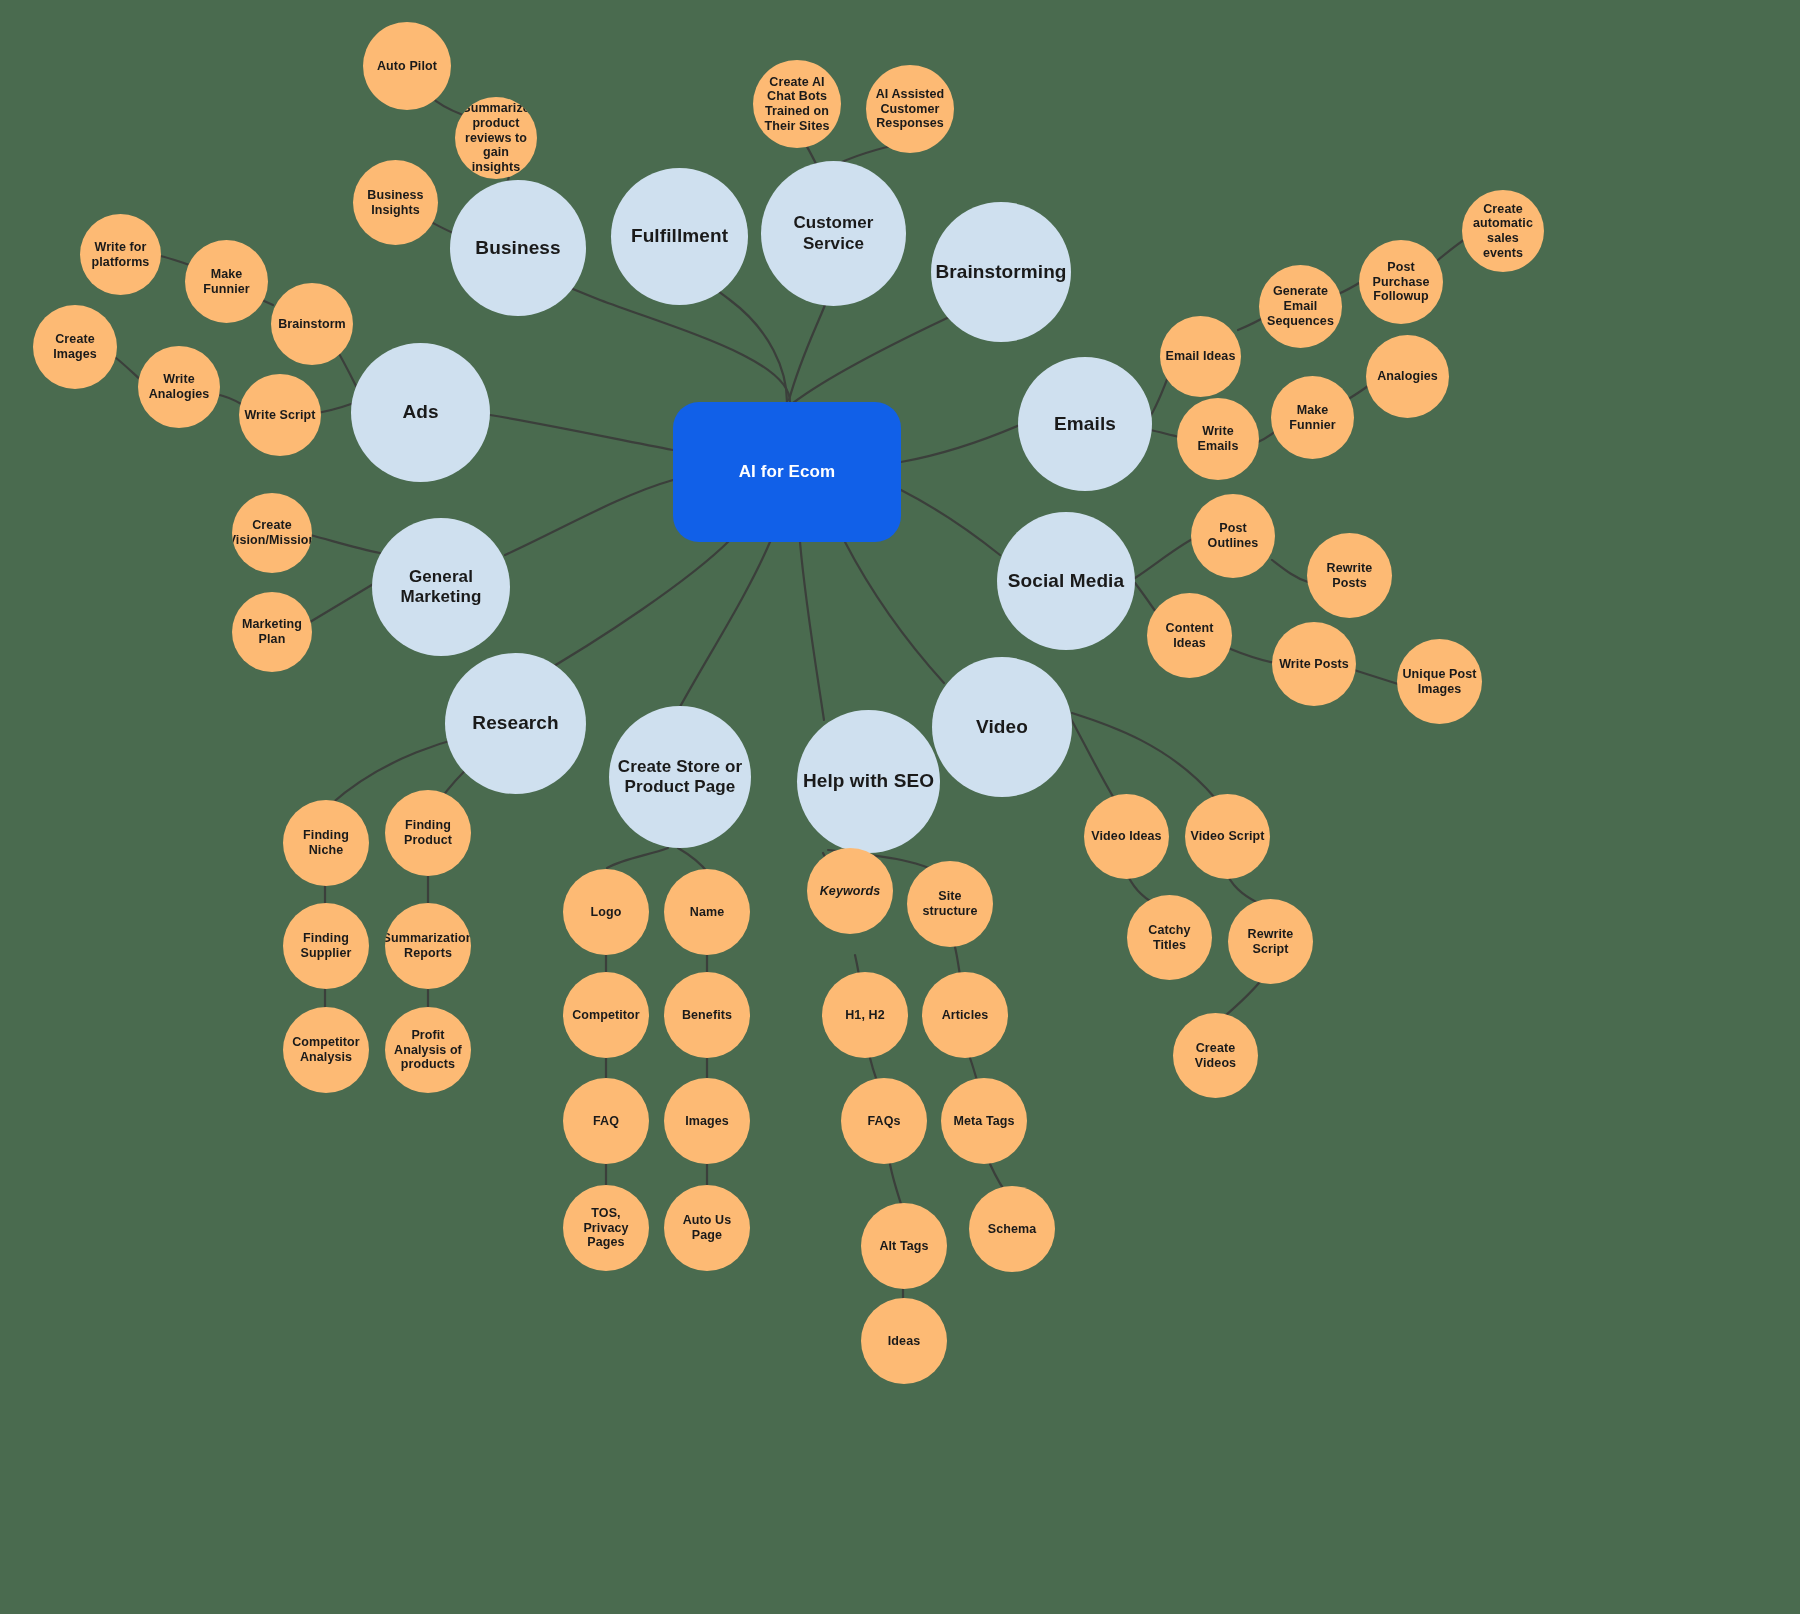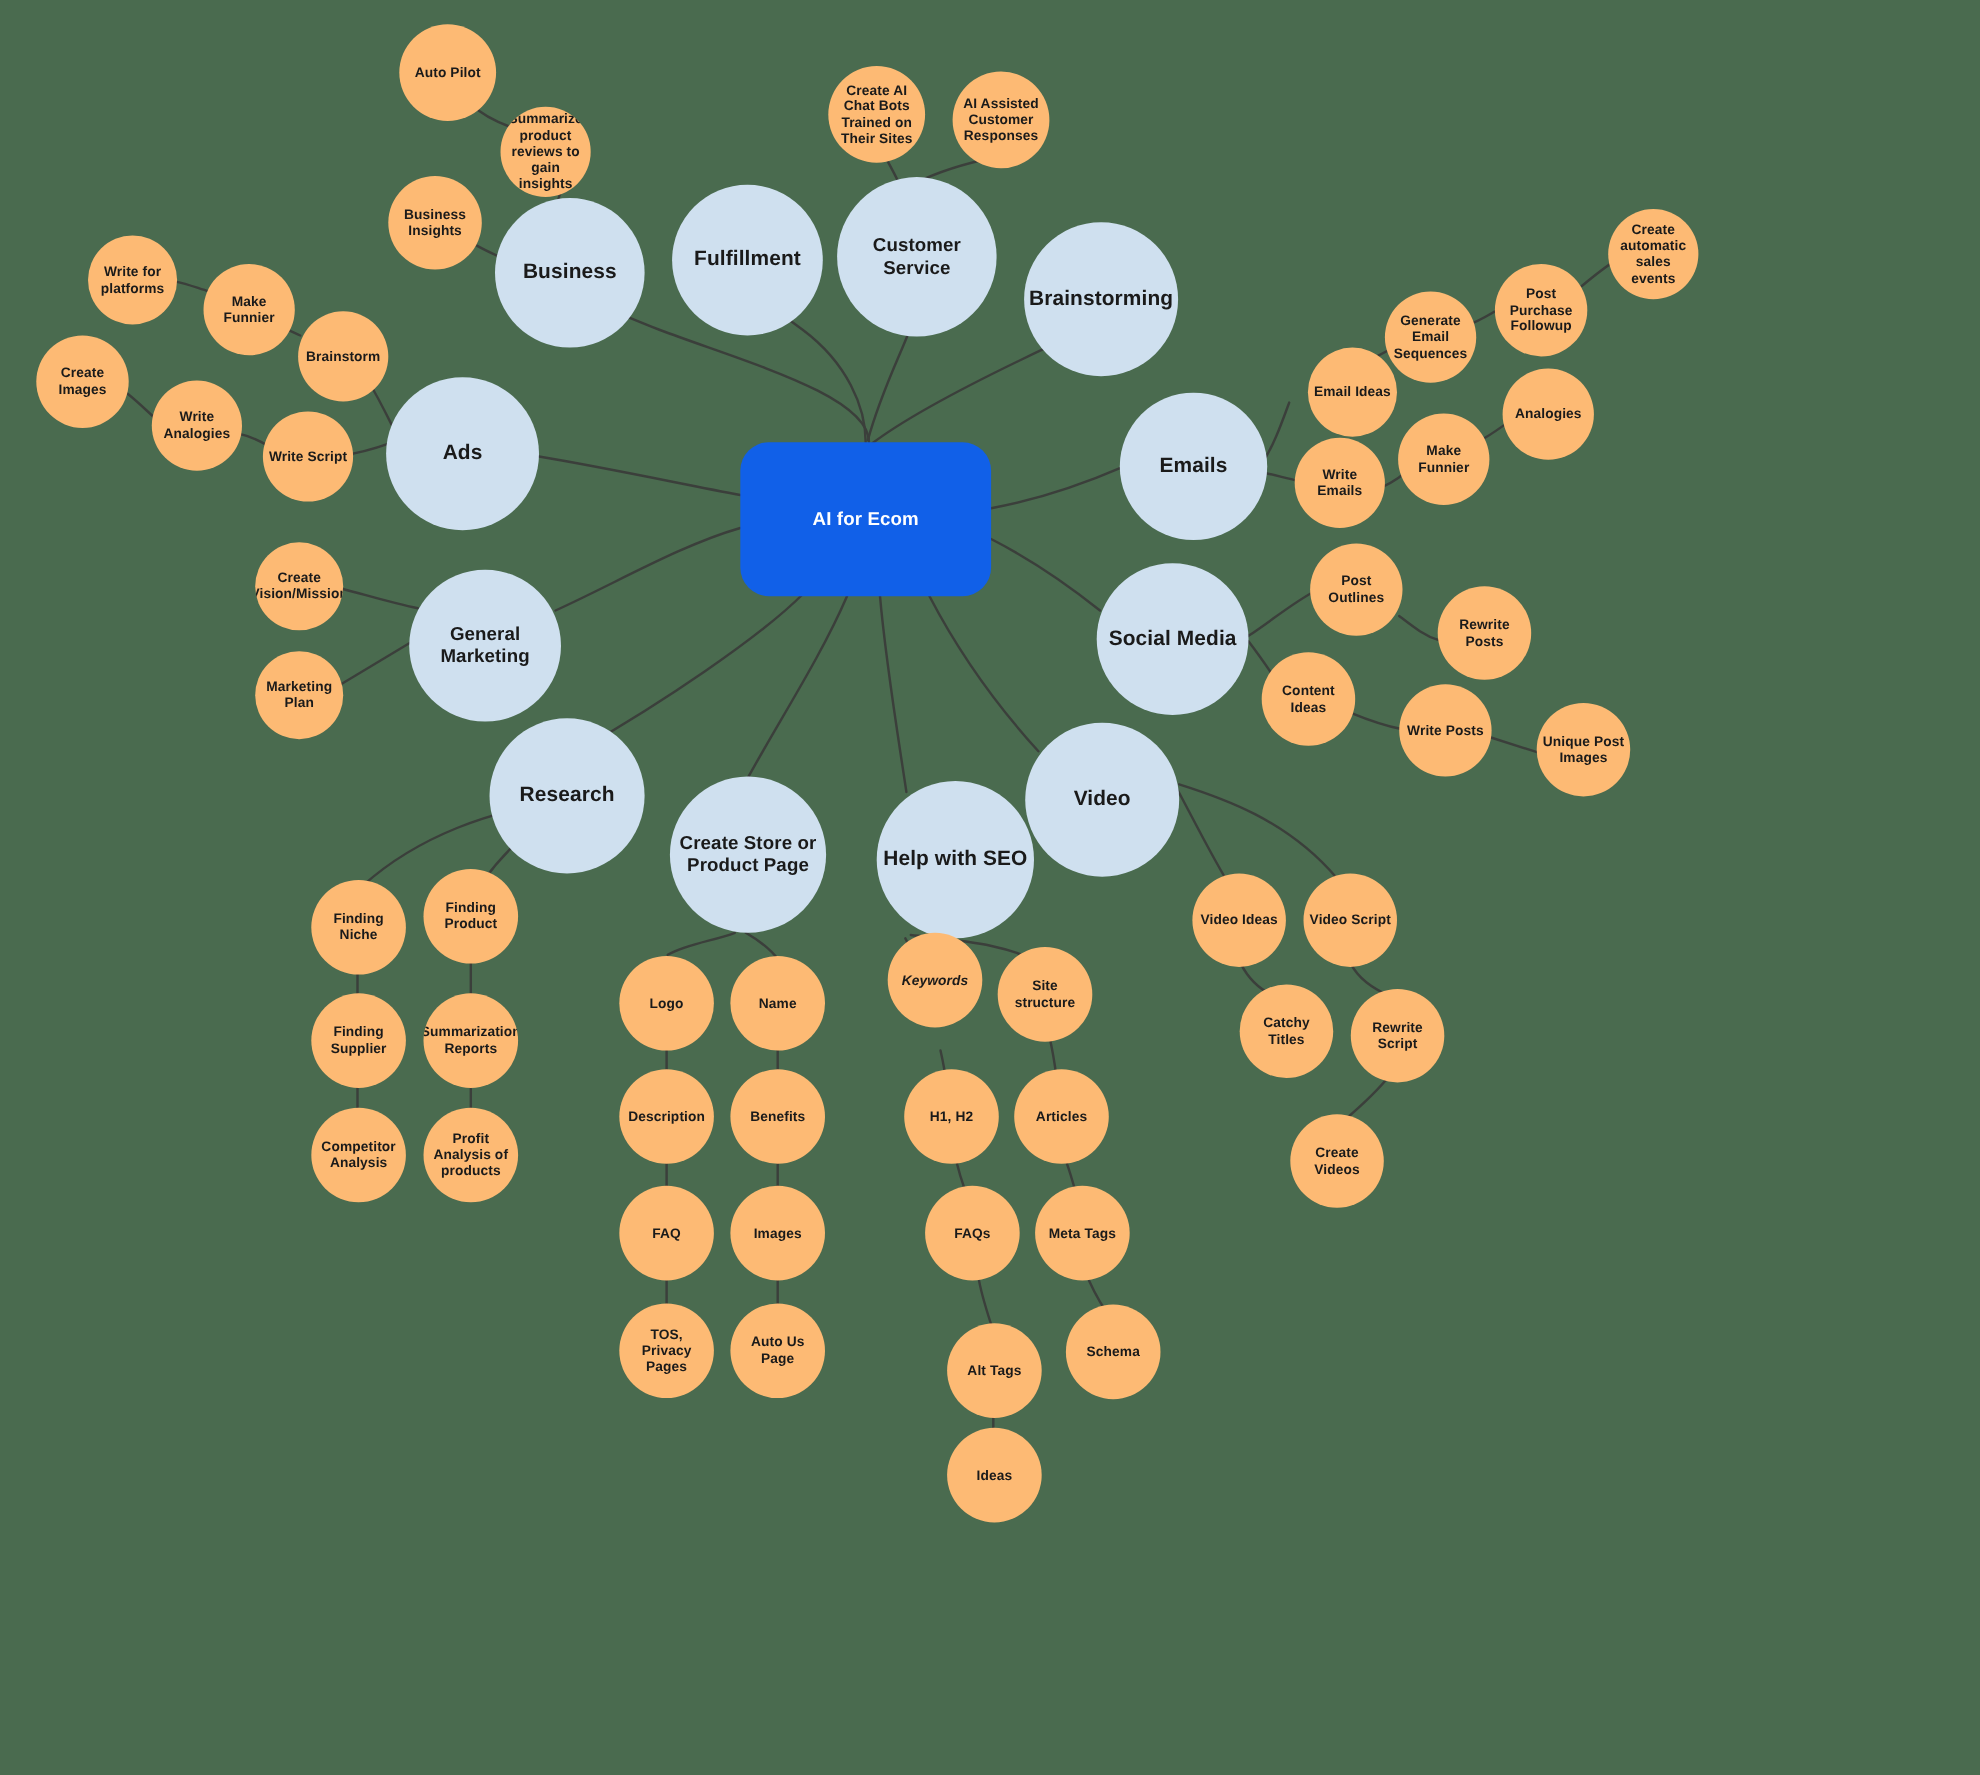--- a/index.html
+++ b/index.html
@@ -152,21 +152,21 @@
       <div class="node leaf" style="left: 753px; top: 60px; width: 88px; height: 88px;">Create AI Chat Bots Trained on Their Sites</div>
       <div class="node leaf" style="left: 866px; top: 65px; width: 88px; height: 88px;">AI Assisted Customer Responses</div>
       <div class="node leaf" style="left: 80px; top: 214px; width: 81px; height: 81px;">Write for platforms</div>
       <div class="node leaf" style="left: 185px; top: 240px; width: 83px; height: 83px;">Make Funnier</div>
       <div class="node leaf" style="left: 271px; top: 283px; width: 82px; height: 82px;">Brainstorm</div>
       <div class="node leaf" style="left: 33px; top: 305px; width: 84px; height: 84px;">Create Images</div>
       <div class="node leaf" style="left: 138px; top: 346px; width: 82px; height: 82px;">Write Analogies</div>
       <div class="node leaf" style="left: 239px; top: 374px; width: 82px; height: 82px;">Write Script</div>
       <div class="node leaf" style="left: 232px; top: 493px; width: 80px; height: 80px;">Create Vision/Mission</div>
       <div class="node leaf" style="left: 232px; top: 592px; width: 80px; height: 80px;">Marketing Plan</div>
-      <div class="node leaf" style="left: 1160px; top: 316px; width: 81px; height: 81px; margin-left: 29px;">Email Ideas</div>
+      <div class="node leaf" style="left: 1160px; top: 316px; width: 81px; height: 81px;">Email Ideas</div>
       <div class="node leaf" style="left: 1259px; top: 265px; width: 83px; height: 83px;">Generate Email Sequences</div>
       <div class="node leaf" style="left: 1359px; top: 240px; width: 84px; height: 84px;">Post Purchase Followup</div>
       <div class="node leaf" style="left: 1462px; top: 190px; width: 82px; height: 82px;">Create automatic sales events</div>
       <div class="node leaf" style="left: 1177px; top: 398px; width: 82px; height: 82px;">Write Emails</div>
       <div class="node leaf" style="left: 1271px; top: 376px; width: 83px; height: 83px;">Make Funnier</div>
       <div class="node leaf" style="left: 1366px; top: 335px; width: 83px; height: 83px;">Analogies</div>
       <div class="node leaf" style="left: 1191px; top: 494px; width: 84px; height: 84px;">Post Outlines</div>
       <div class="node leaf" style="left: 1307px; top: 533px; width: 85px; height: 85px;">Rewrite Posts</div>
       <div class="node leaf" style="left: 1147px; top: 593px; width: 85px; height: 85px;">Content Ideas</div>
       <div class="node leaf" style="left: 1272px; top: 622px; width: 84px; height: 84px;">Write Posts</div>
@@ -180,21 +180,21 @@
       <div class="node leaf" style="left: 907px; top: 861px; width: 86px; height: 86px;">Site structure</div>
       <div class="node leaf" style="left: 822px; top: 972px; width: 86px; height: 86px;">H1, H2</div>
       <div class="node leaf" style="left: 922px; top: 972px; width: 86px; height: 86px;">Articles</div>
       <div class="node leaf" style="left: 841px; top: 1078px; width: 86px; height: 86px;">FAQs</div>
       <div class="node leaf" style="left: 941px; top: 1078px; width: 86px; height: 86px;">Meta Tags</div>
       <div class="node leaf" style="left: 861px; top: 1203px; width: 86px; height: 86px;">Alt Tags</div>
       <div class="node leaf" style="left: 969px; top: 1186px; width: 86px; height: 86px;">Schema</div>
       <div class="node leaf" style="left: 861px; top: 1298px; width: 86px; height: 86px;">Ideas</div>
       <div class="node leaf" style="left: 563px; top: 869px; width: 86px; height: 86px;">Logo</div>
       <div class="node leaf" style="left: 664px; top: 869px; width: 86px; height: 86px;">Name</div>
-      <div class="node leaf" style="left: 563px; top: 972px; width: 86px; height: 86px;">Description</div>
+      <div class="node leaf" style="left: 563px; top: 972px; width: 86px; height: 86px;">Competitor</div>
       <div class="node leaf" style="left: 664px; top: 972px; width: 86px; height: 86px;">Benefits</div>
       <div class="node leaf" style="left: 563px; top: 1078px; width: 86px; height: 86px;">FAQ</div>
       <div class="node leaf" style="left: 664px; top: 1078px; width: 86px; height: 86px;">Images</div>
       <div class="node leaf" style="left: 563px; top: 1185px; width: 86px; height: 86px;">TOS, Privacy Pages</div>
       <div class="node leaf" style="left: 664px; top: 1185px; width: 86px; height: 86px;">Auto Us Page</div>
       <div class="node leaf" style="left: 283px; top: 800px; width: 86px; height: 86px; text-align: center;">Finding Niche</div>
       <div class="node leaf" style="left: 385px; top: 790px; width: 86px; height: 86px;">Finding Product</div>
       <div class="node leaf" style="left: 283px; top: 903px; width: 86px; height: 86px;">Finding Supplier</div>
       <div class="node leaf" style="left: 385px; top: 903px; width: 86px; height: 86px;">Summarization Reports</div>
       <div class="node leaf" style="left: 283px; top: 1007px; width: 86px; height: 86px;">Competitor Analysis</div>

